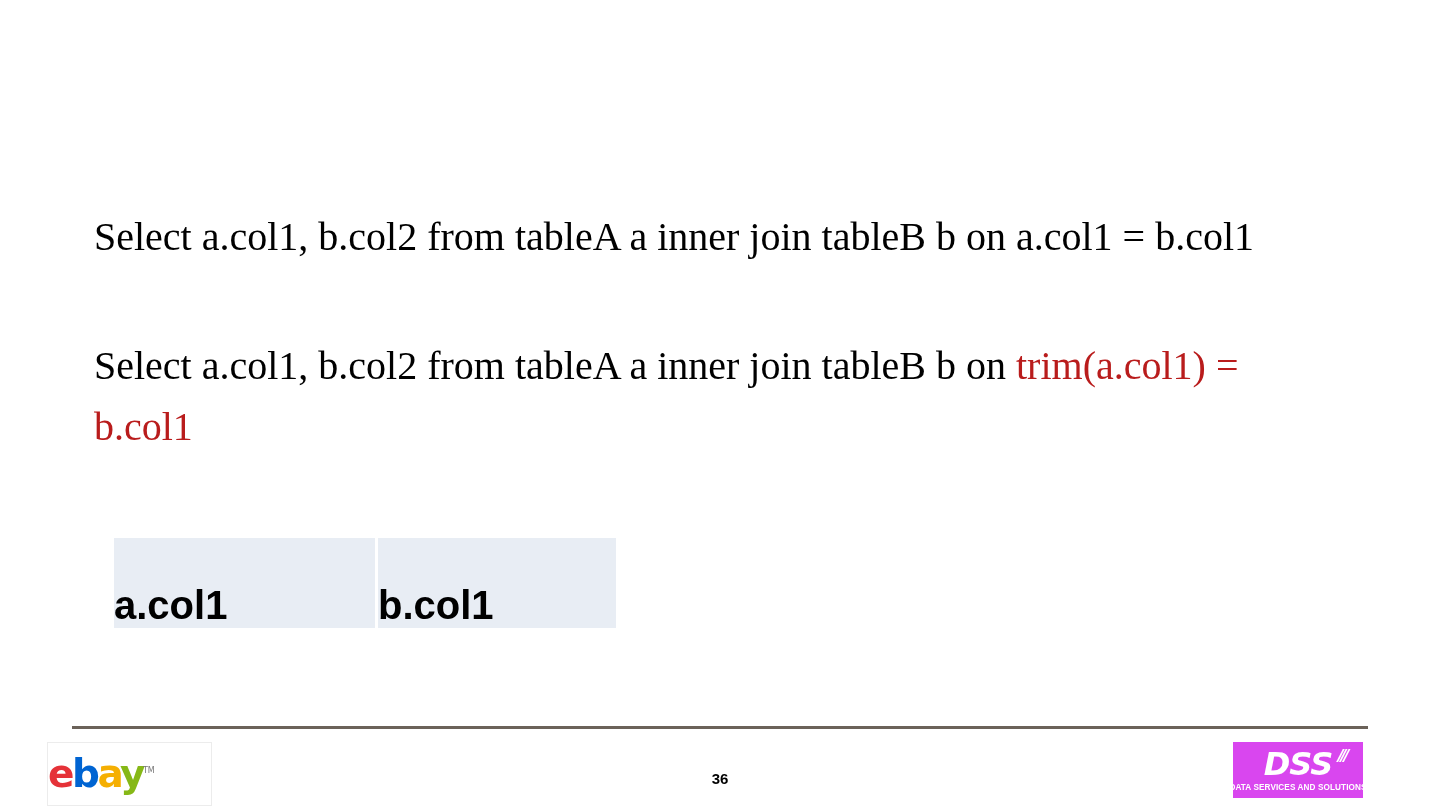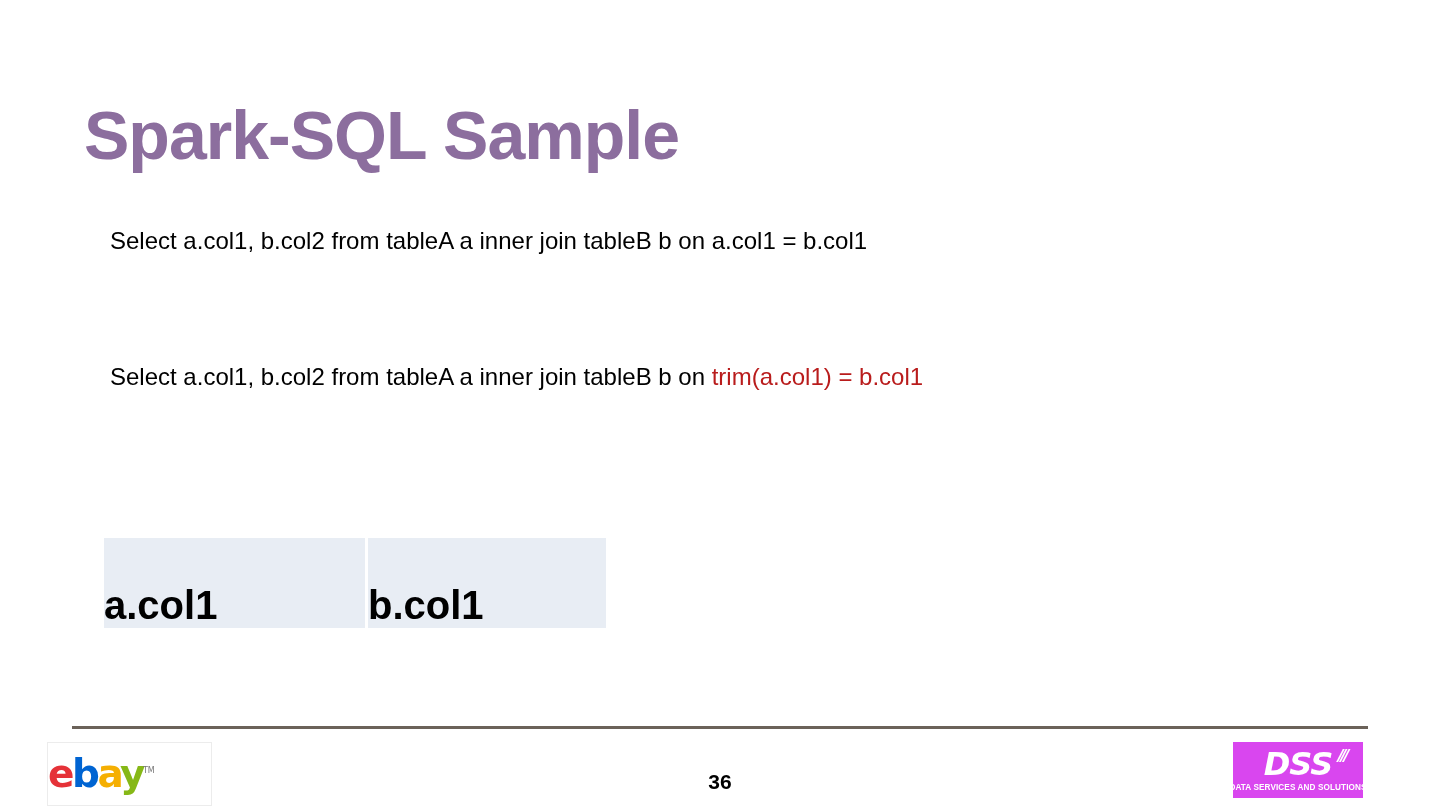--- a/index.html
+++ b/index.html
@@ -34,41 +34,42 @@
   }
 
   
   .body-area {
     position: absolute;
     left: 93px;
     top: 206px;
     width: 1250px;
   }
   .sql-line {
-    font-size: 24px;
+    font-size: 40px;
     line-height: 1.52;
     color: #000000;
-    margin: 17px;
+    margin: 1px;
+    font-family: Liberation Serif, serif;
   }
   .sql-line .red { color: #b91c1c; }
 
   .no-result {
     font-size: 32px;
     line-height: 1.5;
     color: #ff0000;
     margin: 22px 0 0 0;
   }
   .gap {
     height: 66px;
   }
 
   
   .result-table {
     position: absolute;
-    left: 90px;
+    left: 100px;
     top: 538px;
     border-collapse: separate;
     border-spacing: 0;
     table-layout: fixed;
     padding-left: 14px;
   }
   .result-table td {
     background: #e8edf4;
     border-right: 3px solid #ffffff;
     border-bottom: 3px solid #ffffff;
@@ -129,21 +130,21 @@
     width: 1296px;
     height: 3px;
     background: #6b6259;
   }
   .page-number {
     position: absolute;
     left: 0;
     top: 770px;
     width: 1440px;
     text-align: center;
-    font-size: 21px;
+    font-size: 15px;
     font-weight: bold;
     color: #000000;
   }
 
   
   .ebay-logo {
     position: absolute;
     left: 47px;
     top: 742px;
     width: 165px;
@@ -217,21 +218,20 @@
     letter-spacing: 0.1px;
     margin-top: 3px;
     white-space: nowrap;
   }
 </style>
 </head>
 <body>
 
 <div class="slide">
 
-  <h1 class="slide-title">Spark-SQL Sample</h1>
 
   <div class="body-area">
     <p class="sql-line">Select a.col1, b.col2 from tableA a inner join tableB  b on  a.col1 = b.col1</p>
     <div class="gap"></div>
     <p class="sql-line"><span>Select a.col1, b.col2 from tableA a inner join tableB  b on  </span><span class="red">trim(a.col1) = b.col1</span></p>
   </div>
 
   <table class="result-table">
     <tbody>
       <tr>

